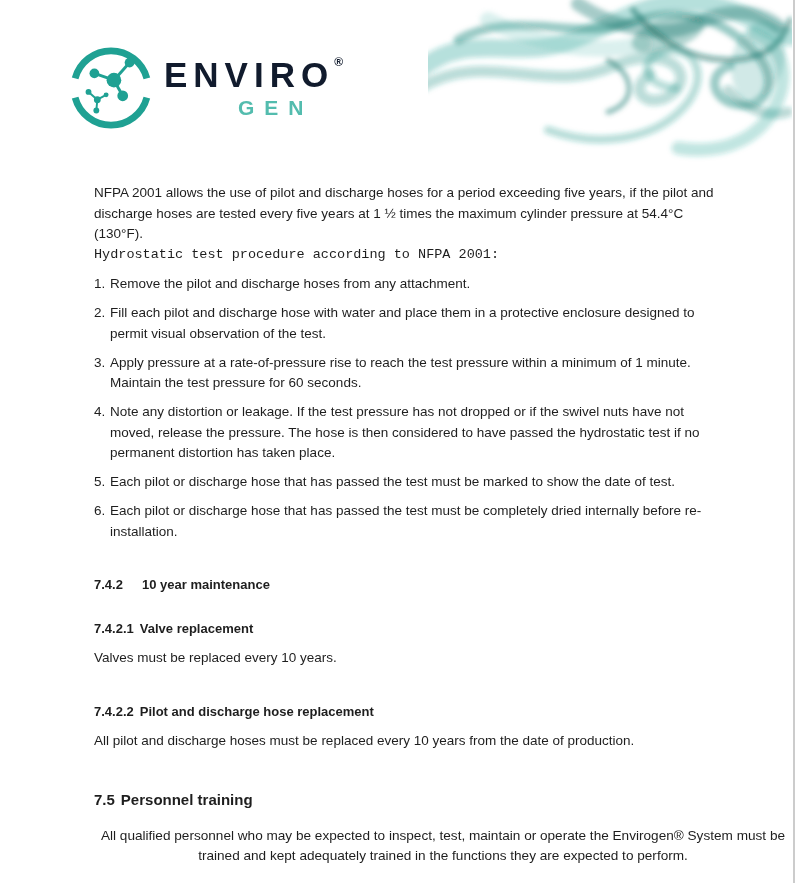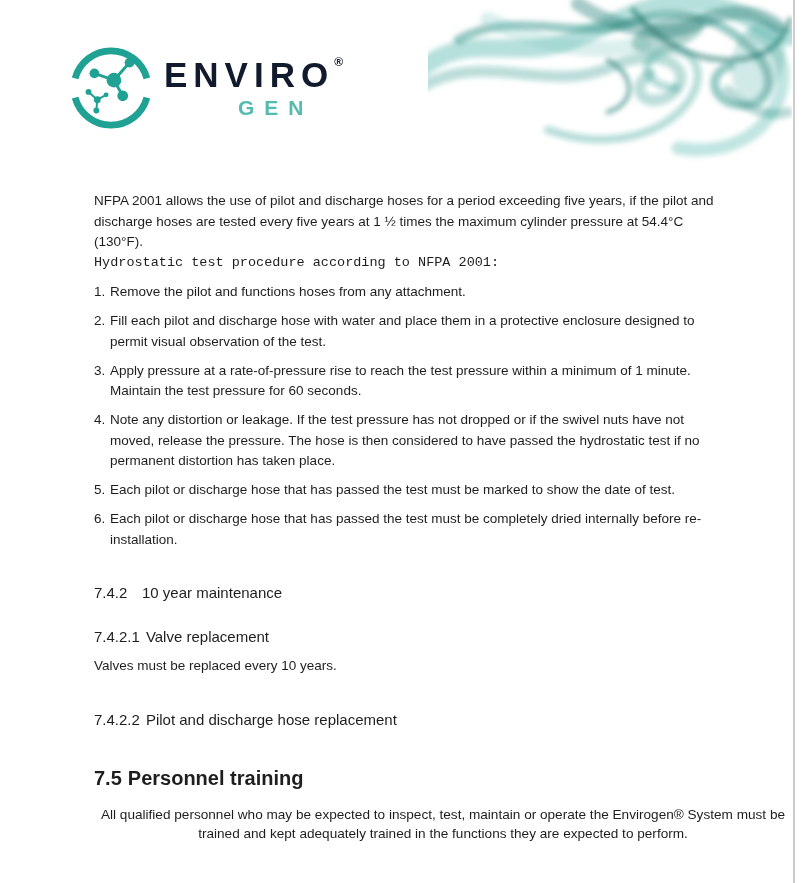--- a/index.html
+++ b/index.html
@@ -24,37 +24,37 @@
     font-size:35px; font-weight:700; letter-spacing:6px;
     color:var(--navy,#111b2d); line-height:38px;
   }
   .brand-reg { font-size:12px; font-weight:700; color:var(--navy,#111b2d); margin-top:-1px; }
   .brand-secondary {
     font-size:21px; font-weight:700; letter-spacing:10px;
     color:var(--teal-light,#53bcae); margin-left:74px; margin-top:2px; line-height:24px;
   }
 
   
-  .doc { position:absolute; left:94px; top:191px; width:632px; font-size:13.5px; line-height:20.5px; }
+  .doc { position:absolute; left:94px; top:183px; width:632px; font-size:13.5px; line-height:20.5px; }
   .para { margin:0; }
   .lead { margin:0;font-family:Liberation Mono, monospace; }
   .steps { margin-top:9px; }
   .step { display:flex; margin-top:8.5px; }
   .step-num { flex:0 0 16px; }
   .step-text { flex:1 1 auto; }
 
-  .h3 { font-weight:400; font-size:15px; margin:0; }
+  .h3 { font-weight:700; font-size:13px; margin:0; }
   .h-742 { margin-top:33px; }
   .h-742 .h-num { display:inline-block; width:48px; }
   .h-7421 { margin-top:23px; }
   .h-7422 { margin-top:33px; }
   .h-inline-num { margin-right:6px; }
   .body-single { margin-top:9px; }
   .body-line { margin:0; }
-  .h-75 { font-size:20px; font-weight:700; margin-top:38px; }
+  .h-75 { font-size:15px; font-weight:700; margin-top:38px; }
   .final-para { margin-top:16px; width:698px; line-height:19.5px; font-size:13.6px;text-align:center; }
 </style>
 </head>
 <body>
 
 <div class="page">
 
   <svg class="smoke" viewBox="0 0 364 162" preserveAspectRatio="none" aria-hidden="true">
     <defs>
       <filter id="smokeblur" x="-20%" y="-20%" width="140%" height="140%">
@@ -114,21 +114,21 @@
   </div>
 
   <div class="doc">
 
     <p class="para">NFPA 2001 allows the use of pilot and discharge hoses for a period exceeding five years, if the pilot and discharge hoses are tested every five years at 1 ½ times the maximum cylinder pressure at 54.4°C (130°F).</p>
     <p class="lead">Hydrostatic test procedure according to NFPA 2001:</p>
 
     <div class="steps">
       <div class="step">
         <span class="step-num">1.</span>
-        <span class="step-text">Remove the pilot and functions hoses from any attachment.</span>
+        <span class="step-text">Remove the pilot and discharge hoses from any attachment.</span>
       </div>
       <div class="step">
         <span class="step-num">2.</span>
         <span class="step-text">Fill each pilot and discharge hose with water and place them in a protective enclosure designed to permit visual observation of the test.</span>
       </div>
       <div class="step">
         <span class="step-num">3.</span>
         <span class="step-text">Apply pressure at a rate-of-pressure rise to reach the test pressure within a minimum of 1 minute. Maintain the test pressure for 60 seconds.</span>
       </div>
       <div class="step">
@@ -151,20 +151,21 @@
 
     <h3 class="h3 h-7421">
       <span class="h-inline-num">7.4.2.1</span><span>Valve replacement</span>
     </h3>
     <p class="para body-single">Valves must be replaced every 10 years.</p>
 
     <h3 class="h3 h-7422">
       <span class="h-inline-num">7.4.2.2</span><span>Pilot and discharge hose replacement</span>
     </h3>
     <div class="body-single">
+      <p class="body-line">All pilot and discharge hoses must be replaced every 10 years from the date of production.</p>
     </div>
 
     <h3 class="h3 h-75">
       <span class="h-inline-num">7.5</span><span>Personnel training</span>
     </h3>
     <p class="para final-para">All qualified personnel who may be expected to inspect, test, maintain or operate the Envirogen® System must be trained and kept adequately trained in the functions they are expected to perform.</p>
 
   </div>
 
   <div class="page-edge"></div>

